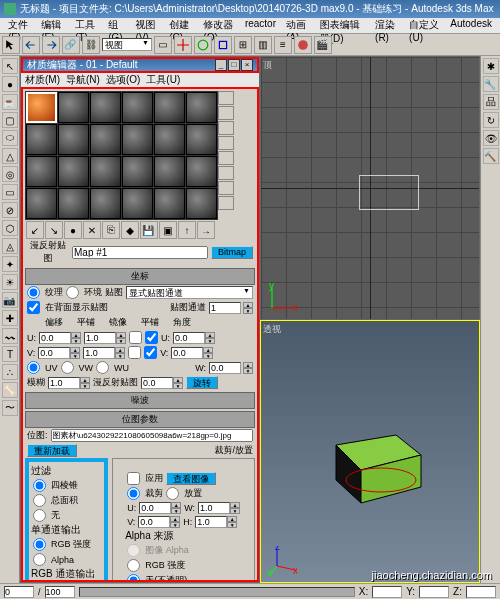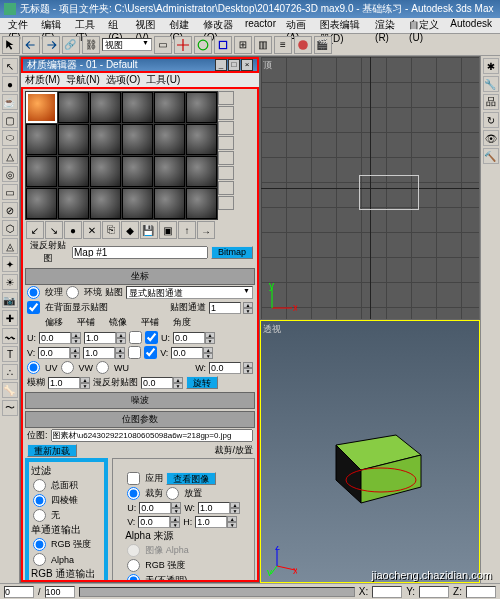--- a/index.html
+++ b/index.html
@@ -355,26 +355,26 @@
             <input type="text" style="flex: 1 1 0%; height: 13px; font-size: 8px;" value="图素材\u6243029221080605098a6w=218gp=0.jpg">
           </div>
           <div class="field-row">
             <button class="btn-small">重新加载</button>
             <label style="margin-left:auto">裁剪/放置</label>
           </div>
           <div style="display:flex;gap:4px">
             <div style="flex:1;border:4px solid #0ea5e9;padding:2px">
               <label>过滤</label>
               <div class="field-row radio-row">
+                  <input type="radio" checked="" style="">
+                  <label>四棱锥</label>
+                </div>
+              <div class="field-row radio-row">
                   <input type="radio" style="">
                   <label>总面积</label>
-                </div>
-              <div class="field-row radio-row">
-                  <input type="radio" checked="" style="">
-                  <label>四棱锥</label>
                 </div>
               <div class="field-row radio-row">
                   <input type="radio" style="">
                   <label>无</label>
                 </div>
               <label>单通道输出</label>
               <div class="field-row radio-row">
                   <input type="radio" checked="" style="">
                   <label>RGB 强度</label>
                 </div>

